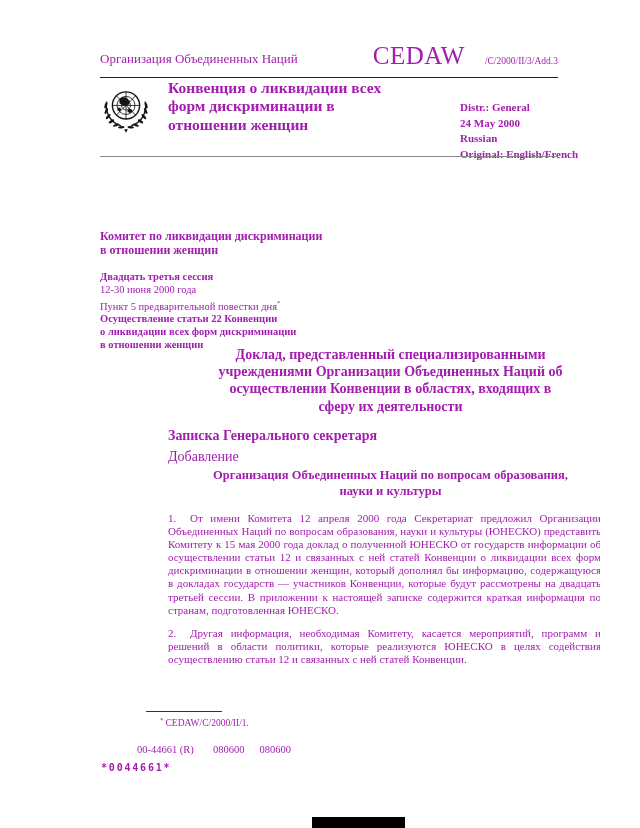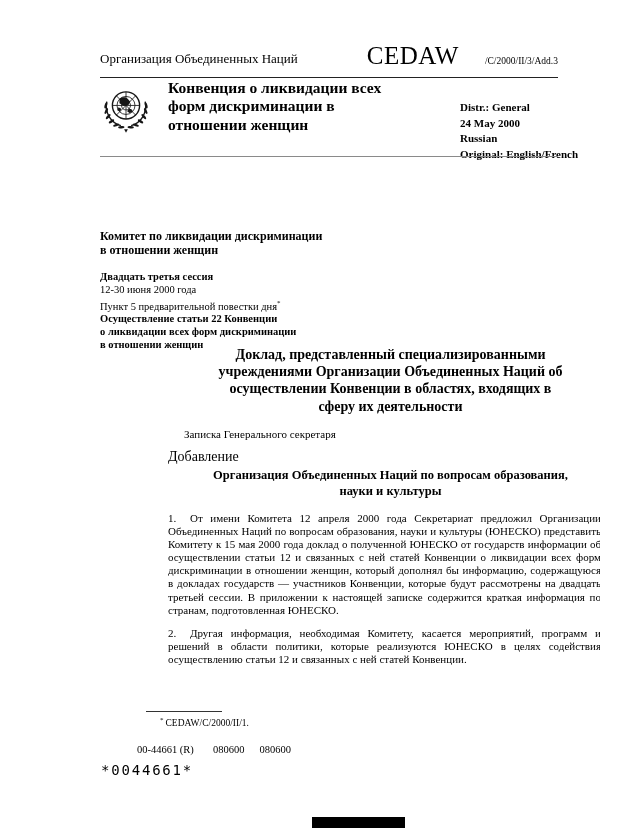--- a/index.html
+++ b/index.html
@@ -1,67 +1,67 @@
 <!DOCTYPE html>
 <html><head>
 <meta charset="utf-8">
 <style>
   html,body { margin:0; padding:0; background:#fff; }
   .page {
     position:relative; width:560px; height:828px; margin:0 auto;
-    background:#ffffff; color:#000000;
+    background:#ffffff; color:#a21caf;
     font-family:"Liberation Serif", serif;
     overflow:hidden;
   }
   .pre { white-space:pre-line; }
 
   
   .org-name { position:absolute; left:60px; top:51px; font-size:13px; }
   .doc-symbol { position:absolute; right:42px; top:42px; display:flex; align-items:baseline;gap:20px; }
   .cedaw { font-size:25px; letter-spacing:0.5px; }
-  .cedaw-suffix { font-size:9.5px;margin-left:6px; }
+  .cedaw-suffix { font-size:9.5px; }
   .rule-top { position:absolute; left:60px; right:42px; top:77px; border-top:1.6px solid #222; }
 
   
   .emblem { position:absolute; left:56px; top:82px; width:60px; height:60px; }
   .conv-title { position:absolute; left:128px; top:79px; width:300px;
     font-weight:bold; font-size:15.5px; line-height:1.18; }
   .distr-block { position:absolute; left:420px; top:100px; font-size:11px; line-height:1.42;font-weight:bold; }
   .rule-mid { position:absolute; left:60px; right:42px; top:156px; border-top:1px solid #8a8a8a; }
 
   
   .session { position:absolute; left:60px; top:230px; font-size:10.5px; line-height:12.9px; }
   .session .committee { font-size:12px; font-weight:bold; line-height:13.5px; margin-bottom:14px; }
   .session .b { font-weight:bold; }
   .session sup { font-size:7px; }
 
   
   .main-title { position:absolute; left:128px; top:346px; width:445px;
     font-weight:bold; font-size:14px; line-height:17.2px;text-align:center; }
-  .note-heading { position:absolute; left:144px; top:428px; font-weight:normal; font-size:11px; }
+  .note-heading { position:absolute; left:128px; top:428px; font-weight:bold; font-size:14px; }
   .addendum { position:absolute; left:128px; top:449px; font-weight:normal; font-size:14px; }
   .section-heading { position:absolute; left:128px; top:467px; width:445px;
     font-weight:bold; font-size:12.5px; line-height:16px;text-align:center; }
 
   .paras { position:absolute; left:128px; top:512px; width:433px;
     font-size:11px; line-height:13.1px; text-align:justify; }
   .paras p { margin:0 0 10px 0; }
   .para-num { display:inline-block; width:22px; }
 
   
   .fn-rule { position:absolute; left:106px; top:711px; width:76px; border-top:1px solid #333; }
   .footnote { position:absolute; left:120px; top:716px; font-size:9.5px; }
   .footnote sup { font-size:7px; margin-right:2px; }
 
   
   .footer-line { position:absolute; left:60px; top:744px; font-size:10.5px; }
   .footer-line .job { margin-right:19px;margin-left:37px; }
   .footer-line .d1 { margin-right:15px; }
   .barcode-text { position:absolute; left:61px; top:762px;
-    font-family:"DejaVu Sans Mono", monospace; font-size:14px; letter-spacing:1.8px; }
+    font-family:"DejaVu Sans Mono", monospace; font-size:10px; letter-spacing:1.8px;font-weight:bold; }
   .barcode-bar { position:absolute; left:272px; top:817px; width:93px; height:11px; background:#000; }
 </style>
 </head>
 <body>
 
 <div class="page">
 
   <div class="org-name">Организация Объединенных Наций</div>
   <div class="doc-symbol">
     <span class="cedaw">CEDAW</span>

